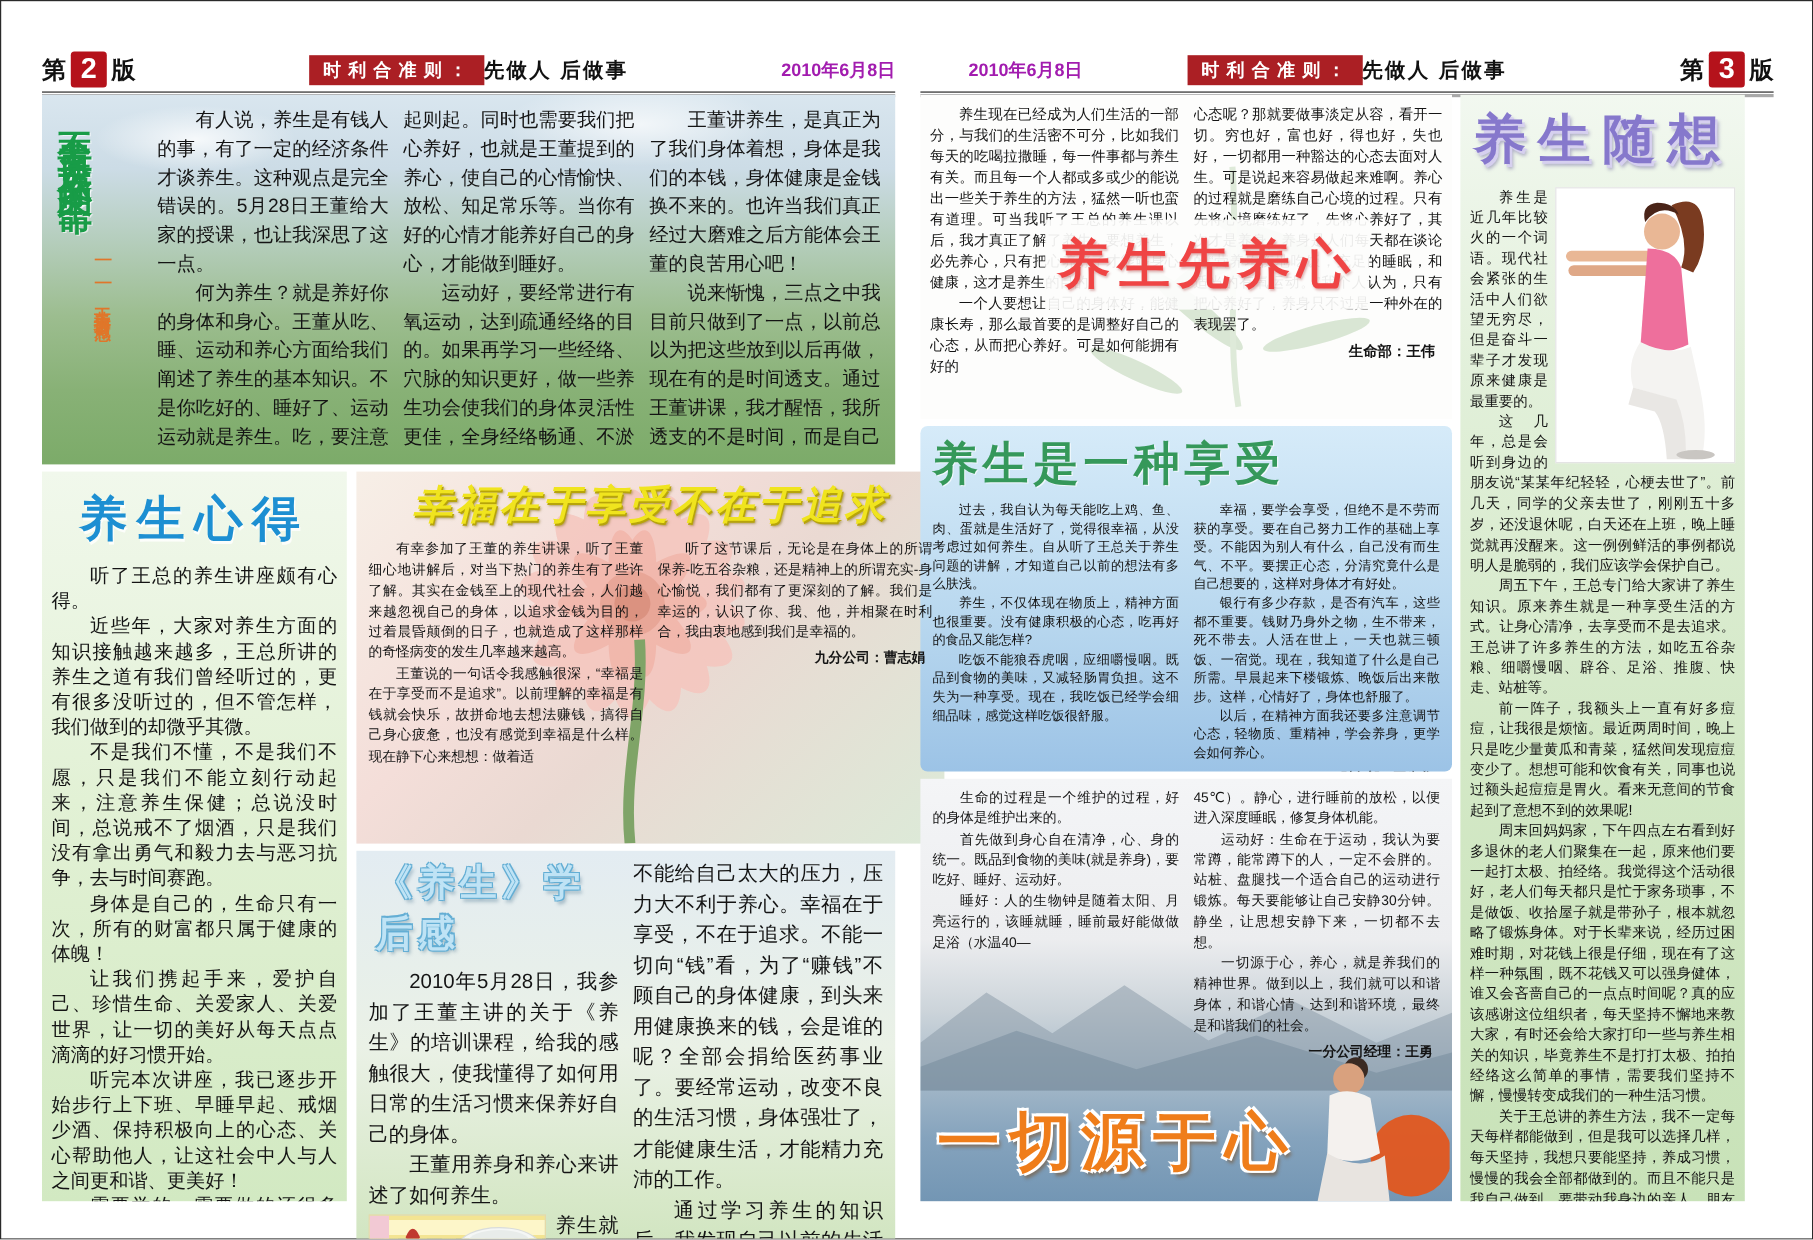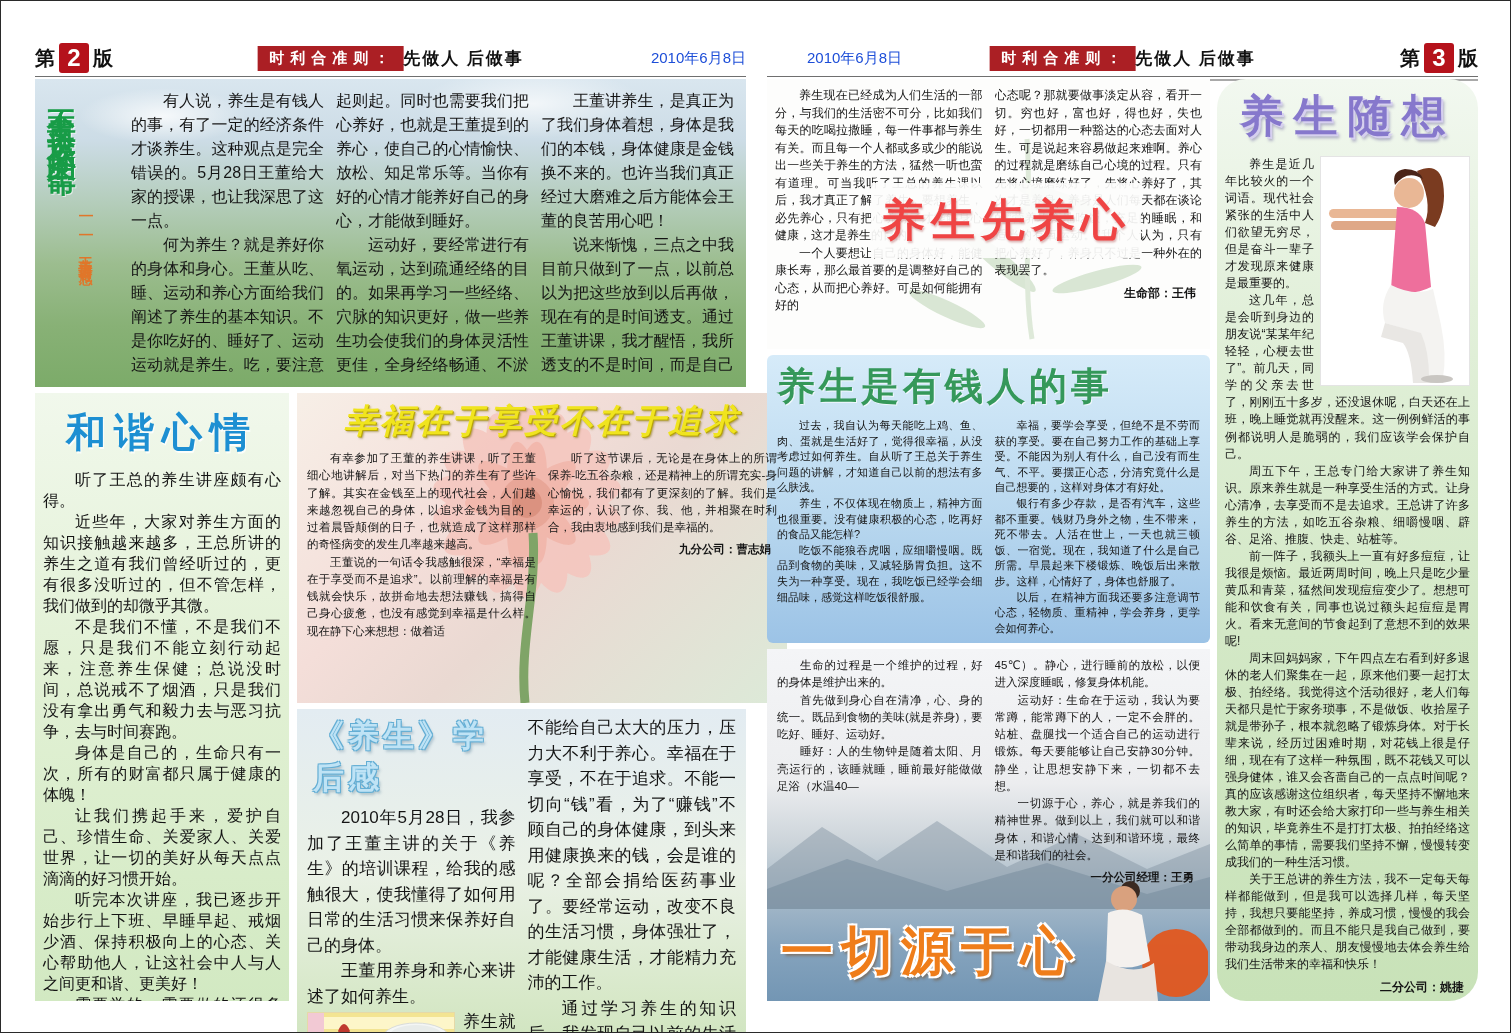--- a/index.html
+++ b/index.html
@@ -10,21 +10,21 @@
   .page-right{left:766px;}
 
   
   .pg-header{position:relative;height:30px;display:flex;align-items:center;justify-content:space-between;}
   .pg-num{display:flex;align-items:center;gap:4px;font-weight:bold;font-size:20px;color:#111;}
   .badge{display:inline-flex;align-items:center;justify-content:center;width:30px;height:30px;
          background:#b5121b;color:#fff;font-size:24px;font-weight:bold;border-radius:3px;}
   .slogan{position:absolute;left:50%;transform:translateX(-50%);display:flex;align-items:center;white-space:nowrap;}
   .slogan-box{background:#ab1f24;color:#fff;font-weight:bold;font-size:15px;letter-spacing:6px;padding:3px 8px 3px 12px;}
   .slogan-text{font-weight:bold;font-size:17px;color:#111;letter-spacing:2px;}
-  .pg-date{font-weight:normal;font-size:15px;color:#1d4ed8;}
+  .pg-date{font-weight:bold;font-size:15px;color:#a21caf;}
   .hrule{height:5px;margin-top:3px;background:linear-gradient(180deg,#6f6f6f 0 30%,#ffffff 30% 52%,#a9a9a9 52% 100%);}
 
   
   .txt p{margin:0;text-indent:2em;text-align:justify;color:#141414;}
   .noind{text-indent:0 !important;}
   .sig{text-align:right !important;text-indent:0 !important;padding-right:6px;margin-top:5px !important;font-weight:bold;}
   .twocol{display:grid;grid-template-columns:1fr 1fr;column-gap:12px;}
   .colbox{overflow:hidden;}
 
   
@@ -93,22 +93,22 @@
          background:linear-gradient(180deg,#f4f5f7 0%,#ecedef 38%,#ccd4da 55%,#a7bac9 70%,#85a3bd 85%,#7396b4 100%);}
   .yiqie-inner{position:relative;z-index:1;padding:8px 10px;box-sizing:border-box;height:100%;}
   .yiqie .txt p{font-size:11.5px;line-height:1.5;}
   .yiqie-title{position:absolute;left:14px;bottom:14px;z-index:3;font-size:52px;font-weight:bold;color:#ef7d1a;
                letter-spacing:8px;white-space:nowrap;
                text-shadow:-2px -2px 0 #fff,2px -2px 0 #fff,-2px 2px 0 #fff,2px 2px 0 #fff,3px 4px 3px rgba(120,60,0,.45);}
   .mount-svg{position:absolute;left:0;top:150px;z-index:0;}
   .sitter-svg{position:absolute;right:2px;bottom:0;z-index:2;}
 
   
-  .suixiang{position:absolute;top:36px;left:450px;width:261px;height:922px;overflow:hidden;box-sizing:border-box;
-            padding:4px 8px;background:linear-gradient(180deg,#f2f8f0 0%,#e2f0da 25%,#d3e8c6 60%,#c8e2b8 100%);border-radius:29px;}
+  .suixiang{position:absolute;top:36px;left:450px;width:237px;height:922px;overflow:hidden;box-sizing:border-box;
+            padding:4px 8px;background:linear-gradient(180deg,#f2f8f0 0%,#e2f0da 25%,#d3e8c6 60%,#c8e2b8 100%);}
   .suixiang-title{text-align:center;font-size:44px;font-weight:bold;color:#8678cc;letter-spacing:10px;margin:4px 0 10px 0;
                   white-space:nowrap;text-shadow:2px 2px 0 #d6d0ef,3px 4px 3px rgba(80,70,140,.4);}
   .suixiang .txt p{font-size:12px;line-height:1.42;}
   .fig-exercise{float:right;width:148px;height:228px;margin:0 0 4px 6px;background:#fff;border:1px solid #e4e4e4;}
 </style>
 </head>
 <body>
 
 <div class="sheet">
 
@@ -145,21 +145,21 @@
         </div>
         <div class="col">
           <p>王董讲养生，是真正为了我们身体着想，身体是我们的本钱，身体健康是金钱换不来的。也许当我们真正经过大磨难之后方能体会王董的良苦用心吧！</p>
           <p>说来惭愧，三点之中我目前只做到了一点，以前总以为把这些放到以后再做，现在有的是时间透支。通过王董讲课，我才醒悟，我所透支的不是时间，而是自己的健康、自己的生命。现在我明白了这些，我也会努力地去“保护”好自己，切实做到吃好、睡好、运动好，还原自己一个更健康的身体、更快乐的身心、更幸福的家庭。</p>
           <p class="sig">综合管理部：侯学娇</p>
         </div>
       </div>
     </div>
 
     <div class="xinde txt">
-      <div class="xinde-title">和谐心情</div>
+      <div class="xinde-title">养生心得</div>
       <p>听了王总的养生讲座颇有心得。</p>
       <p>近些年，大家对养生方面的知识接触越来越多，王总所讲的养生之道有我们曾经听过的，更有很多没听过的，但不管怎样，我们做到的却微乎其微。</p>
       <p>不是我们不懂，不是我们不愿，只是我们不能立刻行动起来，注意养生保健；总说没时间，总说戒不了烟酒，只是我们没有拿出勇气和毅力去与恶习抗争，去与时间赛跑。</p>
       <p>身体是自己的，生命只有一次，所有的财富都只属于健康的体魄！</p>
       <p>让我们携起手来，爱护自己、珍惜生命、关爱家人、关爱世界，让一切的美好从每天点点滴滴的好习惯开始。</p>
       <p>听完本次讲座，我已逐步开始步行上下班、早睡早起、戒烟少酒、保持积极向上的心态、关心帮助他人，让这社会中人与人之间更和谐、更美好！</p>
       <p>需要学的、需要做的还很多很多，希望以后有更多的机会学习，提升自己。</p>
 
     </div>
 
@@ -276,21 +276,21 @@
           <p>一个人要想让自己的身体好，能健康长寿，那么最首要的是调整好自己的心态，从而把心养好。可是如何能拥有好的</p>
         </div>
         <div class="colbox">
           <p class="noind">心态呢？那就要做事淡定从容，看开一切。穷也好，富也好，得也好，失也好，一切都用一种豁达的心态去面对人生。可是说起来容易做起来难啊。养心的过程就是磨练自己心境的过程。只有先将心境磨练好了，先将心养好了，其次才是养身。养身是人们每天都在谈论的“营养均衡地吃饭，充足的睡眠，和适当的有氧运动。”我个人认为，只有把心养好了，养身只不过是一种外在的表现罢了。</p>
           <p class="sig">生命部：王伟</p>
         </div>
       </div>
     </div>
 
     <div class="xiangshou">
-      <div class="xiangshou-title">养生是有钱人的事</div>
+      <div class="xiangshou-title">养生是一种享受</div>
       <div class="twocol txt">
         <div class="colbox">
           <p>过去，我自认为每天能吃上鸡、鱼、肉、蛋就是生活好了，觉得很幸福，从没考虑过如何养生。自从听了王总关于养生问题的讲解，才知道自己以前的想法有多么肤浅。</p>
           <p>养生，不仅体现在物质上，精神方面也很重要。没有健康积极的心态，吃再好的食品又能怎样?</p>
           <p>吃饭不能狼吞虎咽，应细嚼慢咽。既品到食物的美味，又减轻肠胃负担。这不失为一种享受。现在，我吃饭已经学会细细品味，感觉这样吃饭很舒服。</p>
         </div>
         <div class="colbox">
           <p>幸福，要学会享受，但绝不是不劳而获的享受。要在自己努力工作的基础上享受。不能因为别人有什么，自己没有而生气、不平。要摆正心态，分清究竟什么是自己想要的，这样对身体才有好处。</p>
           <p>银行有多少存款，是否有汽车，这些都不重要。钱财乃身外之物，生不带来，死不带去。人活在世上，一天也就三顿饭、一宿觉。现在，我知道了什么是自己所需。早晨起来下楼锻炼、晚饭后出来散步。这样，心情好了，身体也舒服了。</p>
           <p>以后，在精神方面我还要多注意调节心态，轻物质、重精神，学会养身，更学会如何养心。</p>

